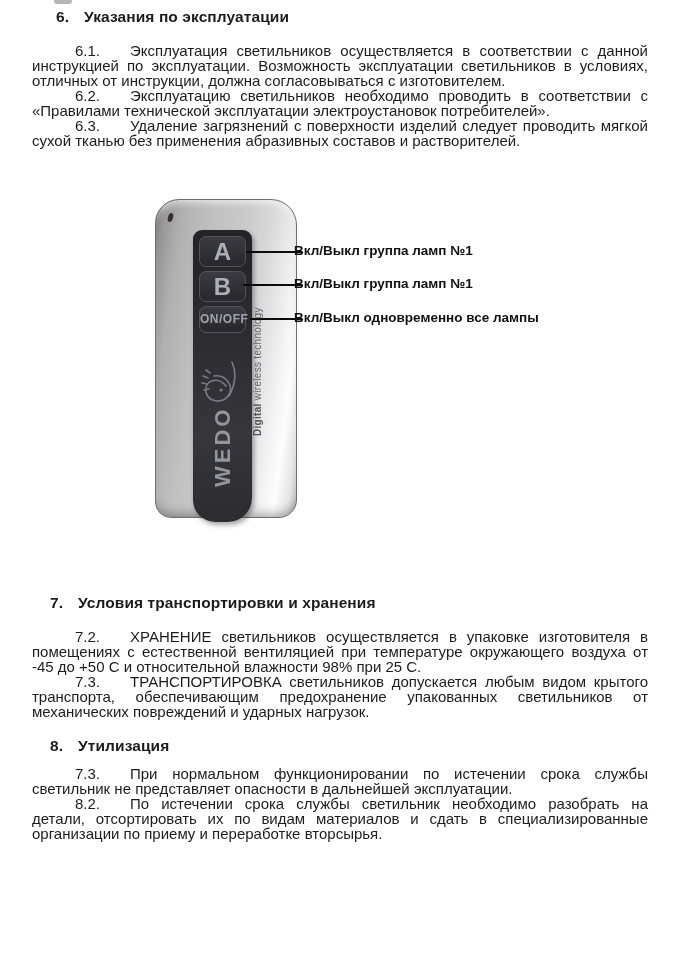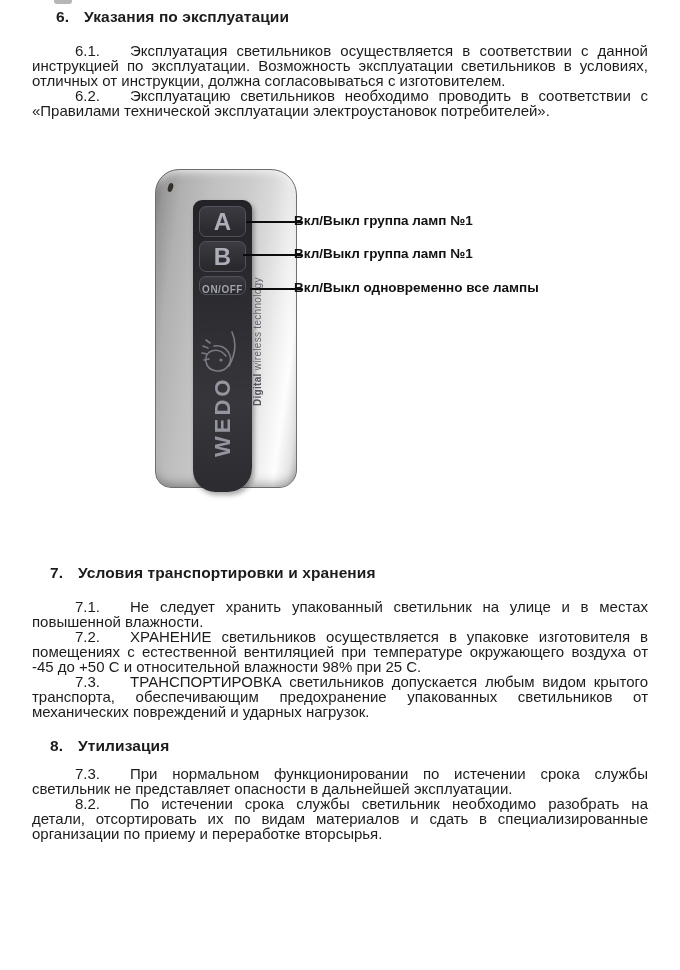--- a/index.html
+++ b/index.html
@@ -58,21 +58,21 @@
     box-shadow: 2px 3px 5px rgba(0,0,0,.35);
   }
   .btn {
     position: absolute; left: 6px; width: 47px; box-sizing: border-box;
     border-radius: 7px; border: 1px solid #52525c;
     background: linear-gradient(180deg, #3b3b41 0%, #2a2a2e 85%);
     color: #aeaeb8; text-align: center; font-weight: bold;
   }
   .btn-a   { top: 6px;  height: 31px; font-size: 24px; line-height: 29px; }
   .btn-b   { top: 41px; height: 31px; font-size: 24px; line-height: 29px; }
-  .btn-onoff { top: 76px; height: 19px; font-size: 10px; line-height: 25px;
+  .btn-onoff { top: 76px; height: 27px; font-size: 12px; line-height: 25px;
     letter-spacing: .5px; color: #a2a2ac; }
 
   .wedo {
     position: absolute; left: 50%; top: 155px; height: 102px;
     writing-mode: vertical-rl; transform: translateX(-50%) rotate(180deg);
     font-weight: bold; font-size: 22px; letter-spacing: 3px; color: #95959f;
     white-space: nowrap;
   }
   .swirl { position: absolute; left: 3px; top: 126px; width: 48px; height: 46px; opacity: .8; }
 
@@ -100,20 +100,21 @@
 <body>
 
 <div class="page">
   <div class="scan-artifact"></div>
 
   <div class="content">
 
     <h2 class="sec-head first-head"><span class="hnum">6.</span><span>Указания по эксплуатации</span></h2>
     <p class="para"><span class="pnum">6.1.</span><span>Эксплуатация светильников осуществляется в соответствии с данной инструкцией по эксплуатации. Возможность эксплуатации светильников в условиях, отличных от инструкции,  должна согласовываться с изготовителем.</span></p>
     <p class="para"><span class="pnum">6.2.</span><span>Эксплуатацию светильников необходимо проводить в соответствии с «Правилами технической эксплуатации электроустановок потребителей».</span></p>
+    <p class="para"><span class="pnum">6.3.</span><span>Удаление загрязнений с поверхности изделий следует проводить мягкой сухой тканью без применения абразивных составов и растворителей.</span></p>
 
 
     <div class="figure">
 
       <div class="remote">
         <div class="led"></div>
 
         <div class="panel">
           <div class="btn btn-a">A</div>
           <div class="btn btn-b">B</div>
@@ -136,21 +137,20 @@
       <div class="callout-line cl-1"></div>
       <div class="callout-line cl-2"></div>
       <div class="callout-line cl-3"></div>
 
       <div class="callout-label lb-1">Вкл/Выкл группа ламп №1</div>
       <div class="callout-label lb-2">Вкл/Выкл группа ламп №1</div>
       <div class="callout-label lb-3">Вкл/Выкл одновременно все лампы</div>
     </div>
 
     <h2 class="sec-head mt17"><span class="hnum">7.</span><span>Условия транспортировки и хранения</span></h2>
-    <p class="para"><span class="pnum">7.1.</span><span>Не следует хранить упакованный светильник на улице и в местах повышенной влажности.</span></p>
     <p class="para"><span class="pnum">7.2.</span><span>ХРАНЕНИЕ светильников осуществляется в упаковке изготовителя в помещениях с естественной вентиляцией при температуре окружающего воздуха от -45 до +50 С и относительной влажности 98% при 25 С.</span></p>
     <p class="para"><span class="pnum">7.3.</span><span>ТРАНСПОРТИРОВКА светильников допускается любым видом крытого транспорта, обеспечивающим предохранение упакованных светильников от механических повреждений и ударных нагрузок.</span></p>
 
     <h2 class="sec-head mt17 mb13"><span class="hnum">8.</span><span>Утилизация</span></h2>
     <p class="para"><span class="pnum">7.3.</span><span>При нормальном функционировании по истечении срока службы светильник не представляет опасности в дальнейшей эксплуатации.</span></p>
     <p class="para"><span class="pnum">8.2.</span><span>По истечении срока службы светильник необходимо разобрать на детали, отсортировать их по видам материалов и сдать в специализированные организации по приему и переработке вторсырья.</span></p>
 
   </div>
 </div>
 

